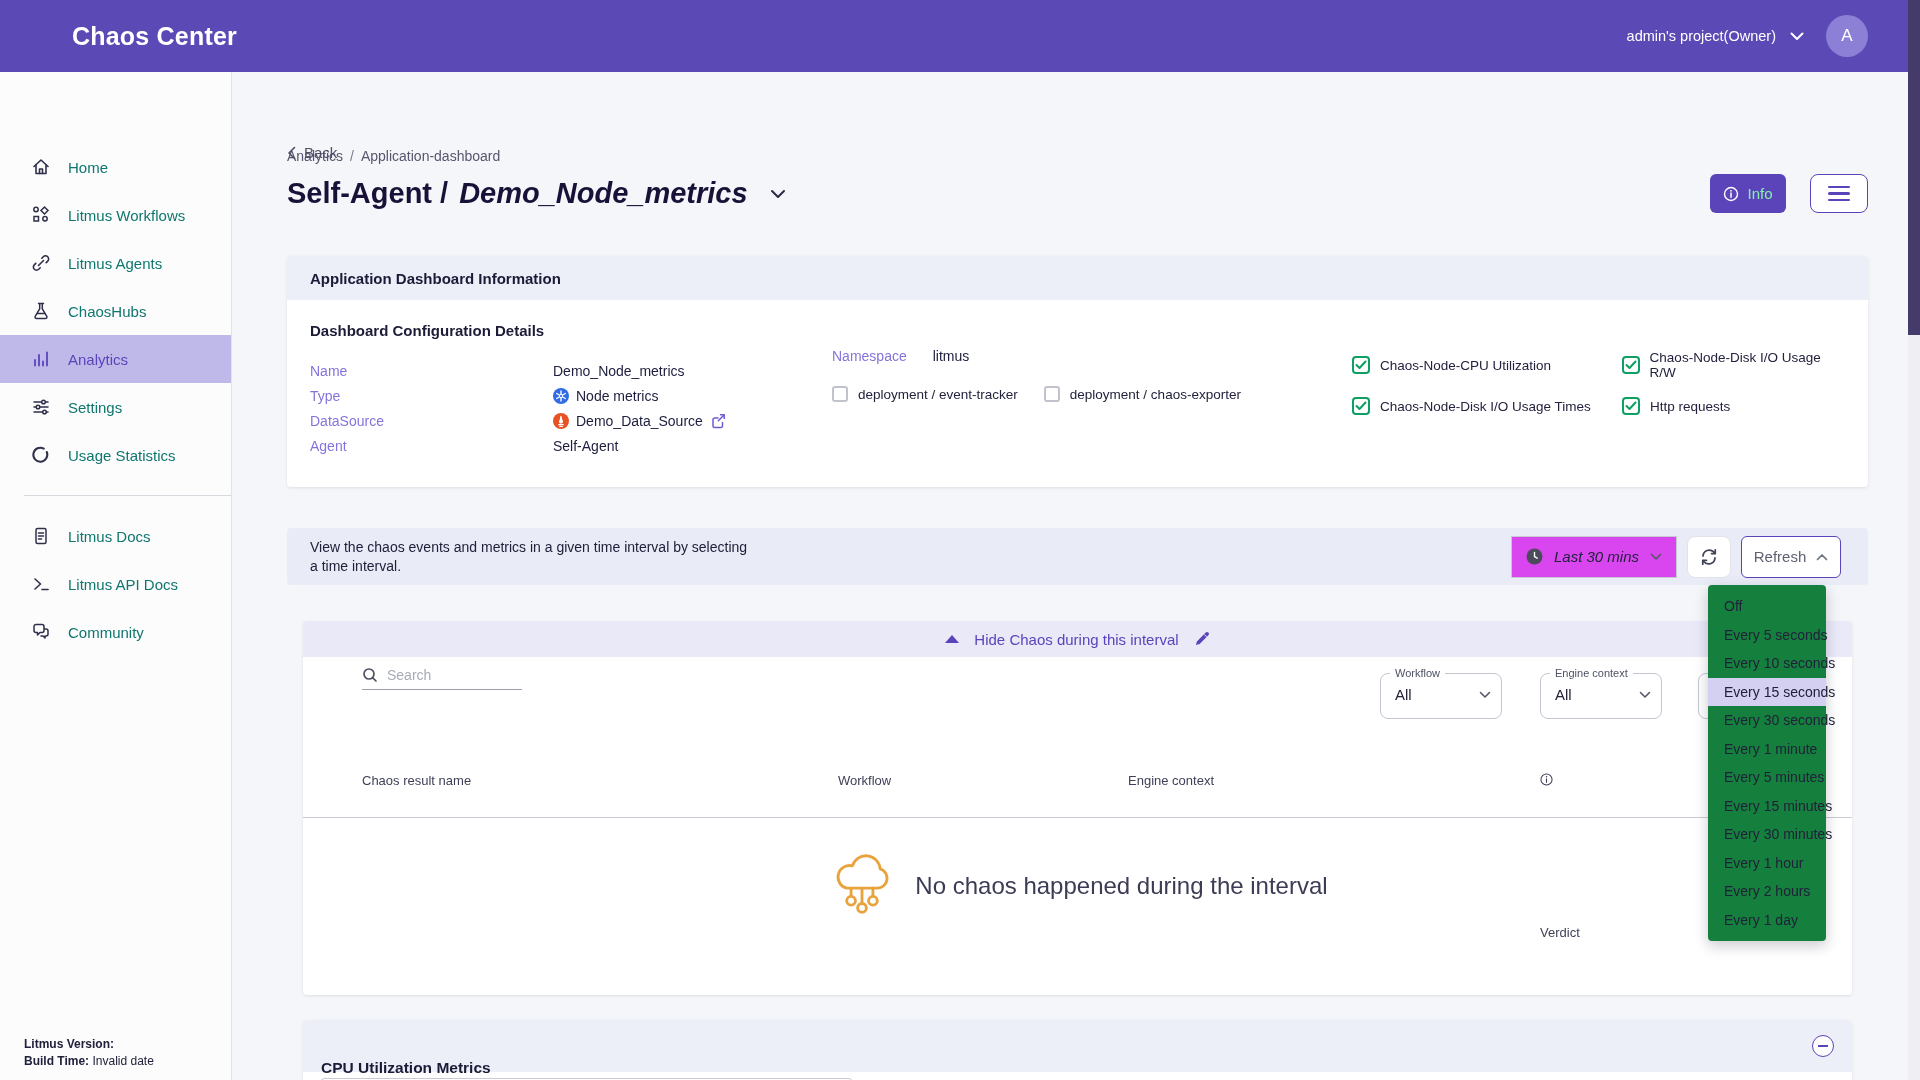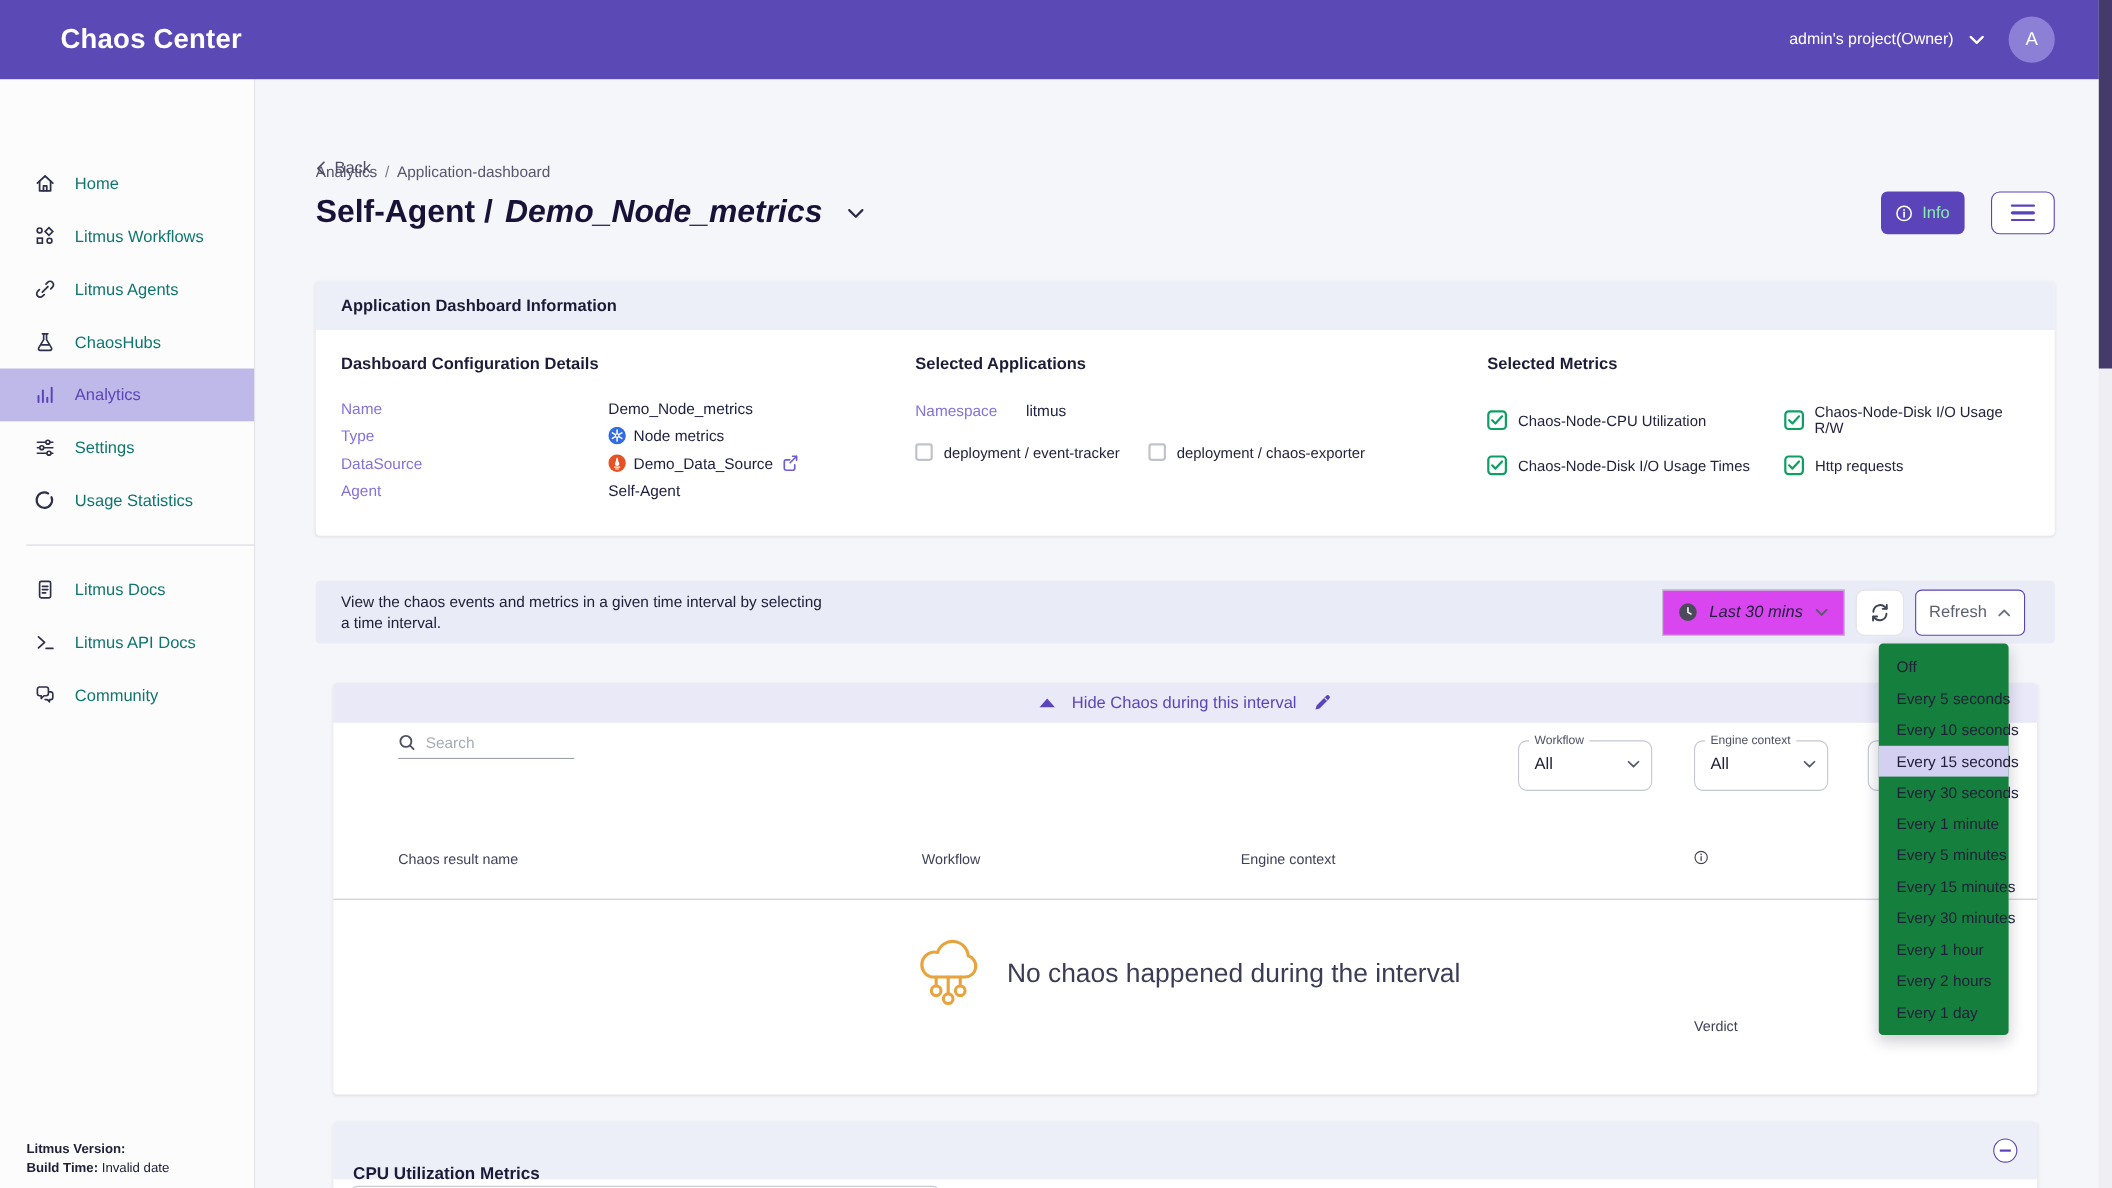--- a/index.html
+++ b/index.html
@@ -1,20 +1,20 @@
 <!DOCTYPE html>
 <html><head>
 <meta charset="utf-8">
 <style>
   * { margin:0; padding:0; box-sizing:border-box; }
   html,body { width:1920px; height:1080px; overflow:hidden; }
   body { font-family:"Liberation Sans", sans-serif; background:#F5F6F9; color:#21213B; position:relative; }
 
   
-  .topbar { position:absolute; left:0; top:0; width:1920px; height:72px; background:#5B4AB5; display:flex; align-items:center; z-index:40; }
+  .topbar { position:absolute; left:0; top:0; width:1920px; height:72px; background:#5B4AB5; display:flex; align-items:center; z-index:40;padding-left:17px; }
   .topbar .brand { color:#FFFFFF; font-size:25px; font-weight:bold; margin-left:55px; letter-spacing:.2px; }
   .topbar .right { margin-left:auto; display:flex; align-items:center; gap:22px; margin-right:52px; }
   .project-sel { display:flex; align-items:center; gap:14px; color:#FFFFFF; font-size:14.5px; cursor:pointer; }
   .avatar { width:42px; height:42px; border-radius:50%; background:#8B80D6; color:#FFFFFF; font-size:17px; display:flex; align-items:center; justify-content:center; }
 
   
   .sidebar { position:absolute; left:0; top:72px; width:232px; height:1008px; background:#FCFCFD; border-right:1px solid #E2E2E8; z-index:30; }
   .nav { padding-top:71px; }
   .nav-item { height:48px; display:flex; align-items:center; gap:17px; padding-left:31px; font-size:15px; font-weight:500; color:#0f766e; cursor:pointer; }
   .nav-item .nicon { width:20px; height:20px; flex:0 0 20px; display:flex; align-items:center; justify-content:center; }
@@ -312,39 +312,37 @@
                   <path d="M14 2 L8.3 7.7"></path>
                 </svg>
           </span>
 
           <span class="cfg-label">Agent</span>
           <span class="cfg-value">Self-Agent</span>
         </div>
       </div>
 
       <div>
-        <div class="sec-title">Selected Applications</div>
         <div class="ns-row">
           <span class="ns-label">Namespace</span>
           <span class="ns-value">litmus</span>
         </div>
         <div class="app-checks">
           <label class="chk-item">
             <span class="box-un"></span>
             <span>deployment / event-tracker</span>
           </label>
           <label class="chk-item">
             <span class="box-un"></span>
             <span>deployment / chaos-exporter</span>
           </label>
         </div>
       </div>
 
       <div>
-        <div class="sec-title">Selected Metrics</div>
         <div class="metric-grid">
           <label class="chk-item">
             <span class="box-gr">
                   <svg width="12" height="10" viewBox="0 0 12 10" fill="none">
                     <path d="M1.5 5 L4.5 8 L10.5 1.5" stroke="#0E9F63" stroke-width="2" stroke-linecap="round" stroke-linejoin="round"></path>
                   </svg>
                 </span>
             <span>Chaos-Node-CPU Utilization</span>
           </label>
           <label class="chk-item">

